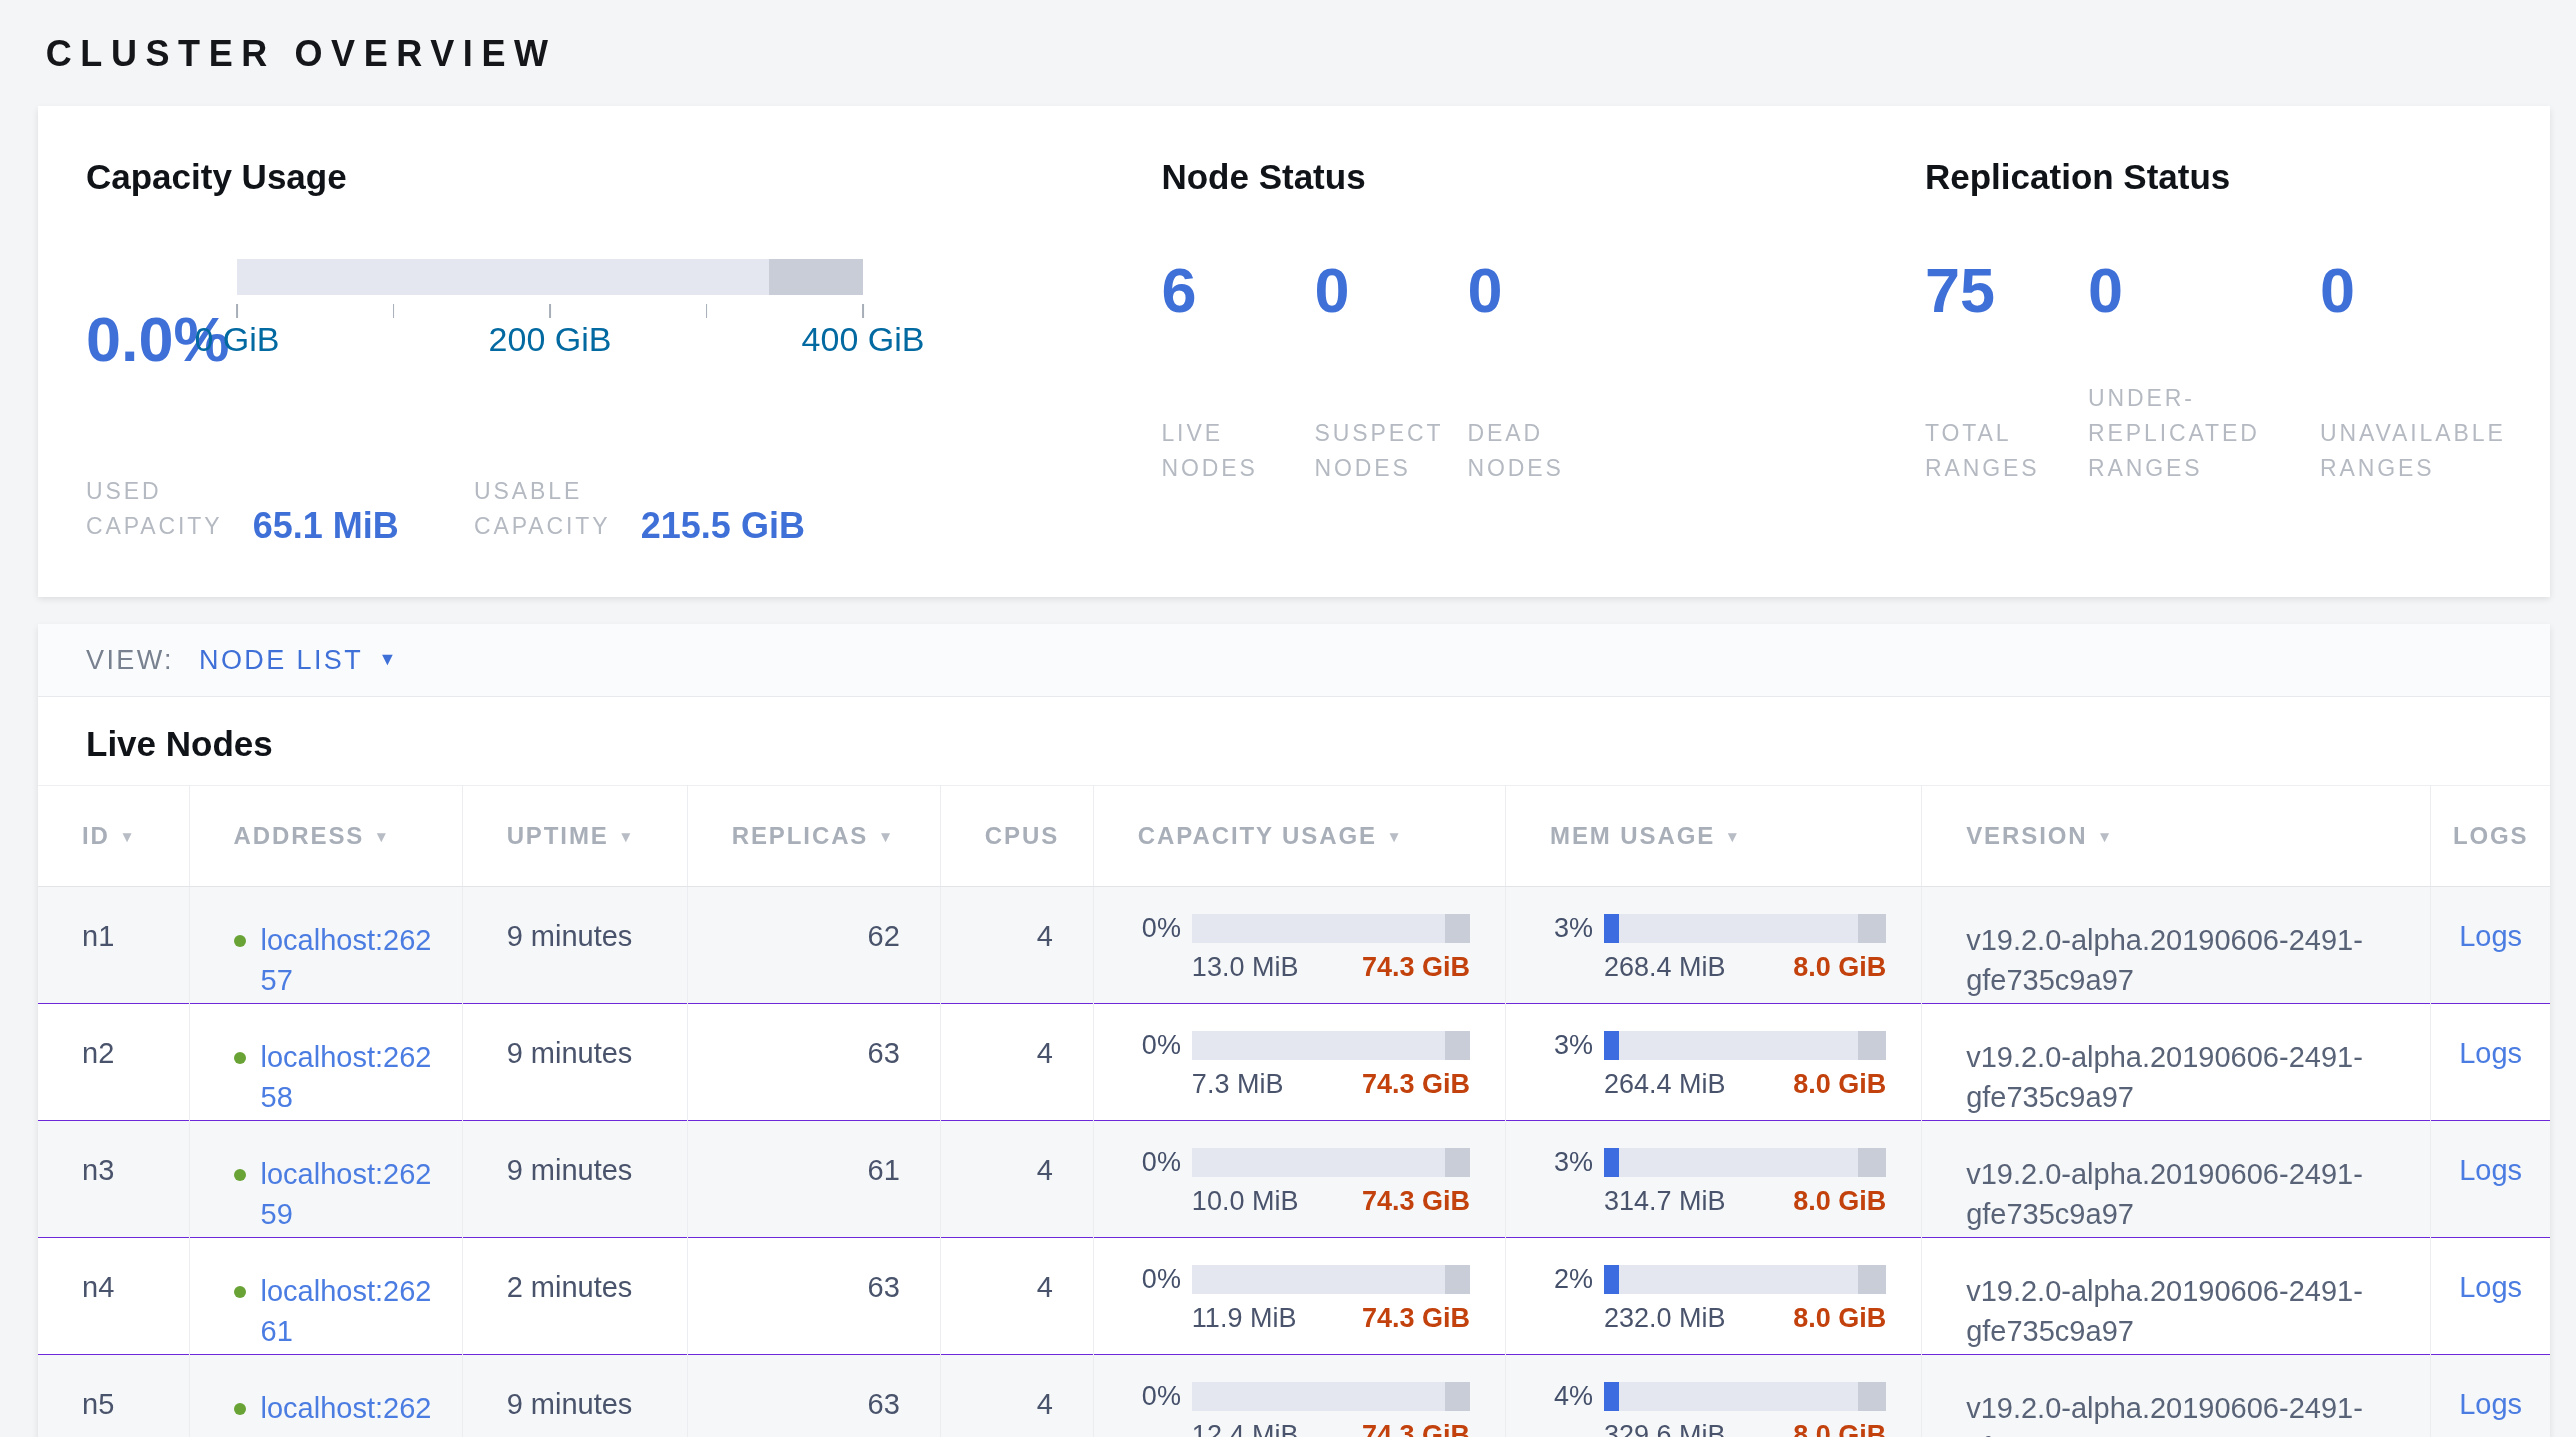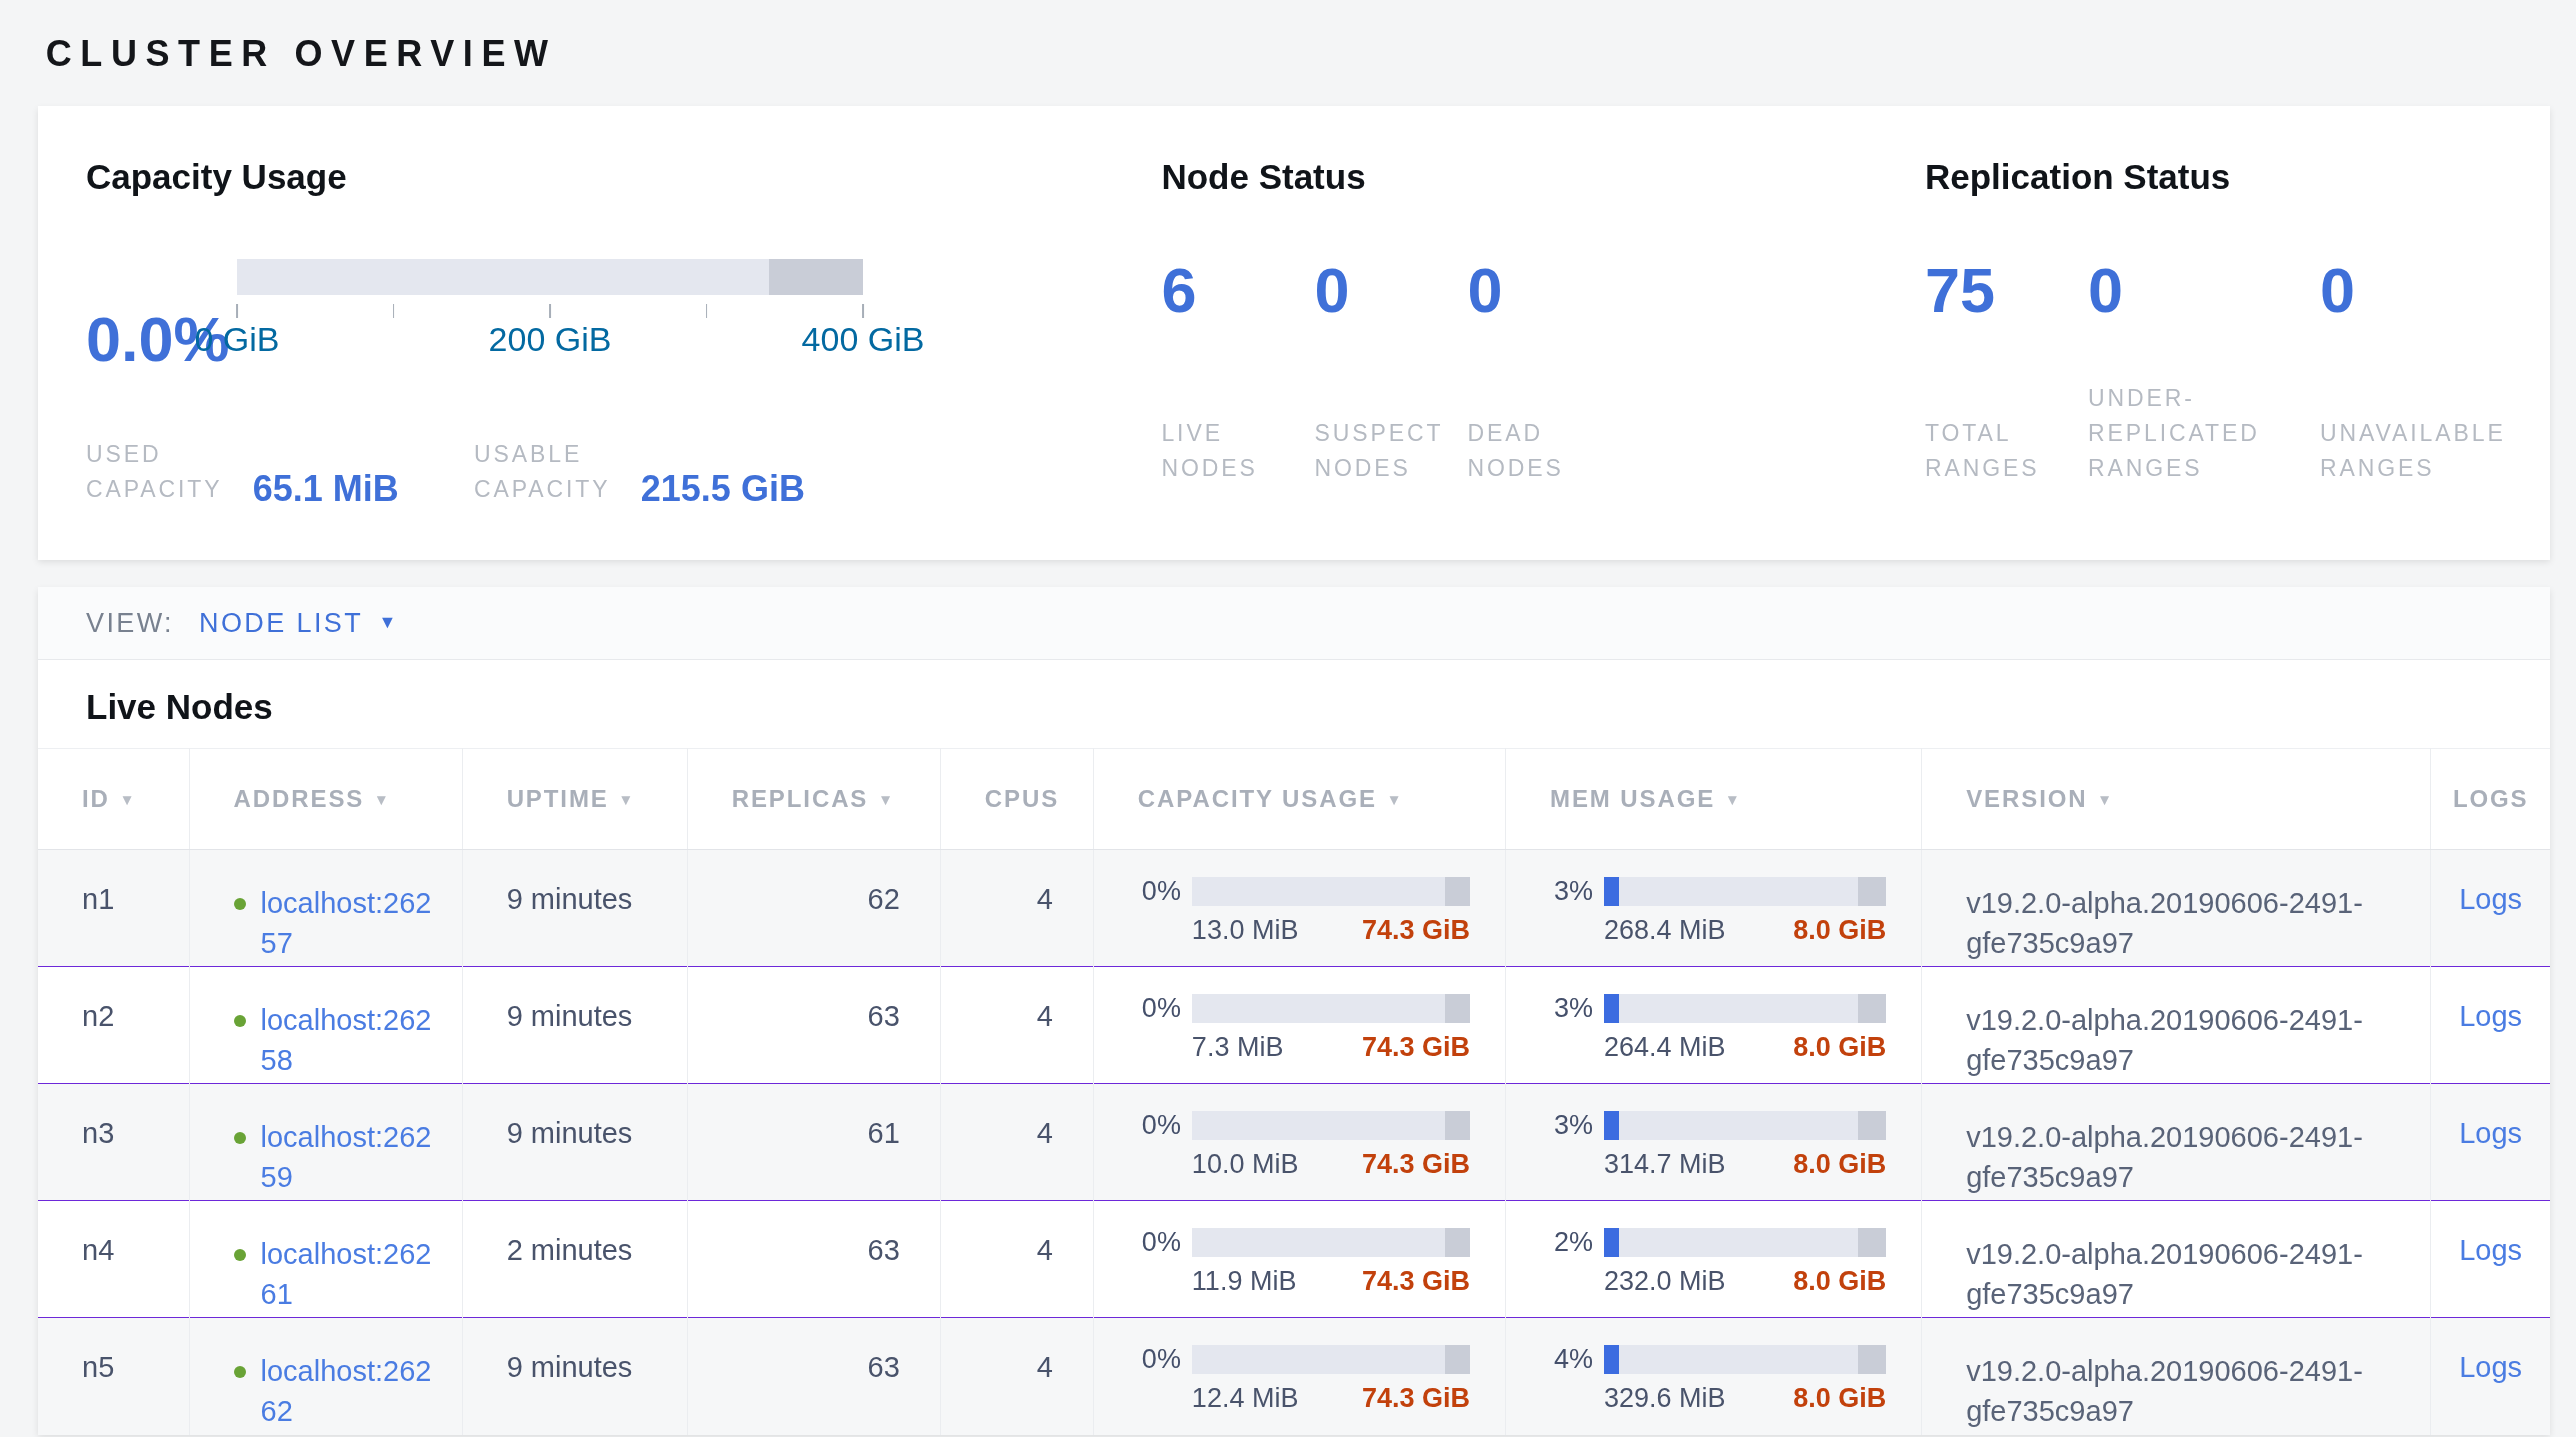--- a/index.html
+++ b/index.html
@@ -32,21 +32,21 @@
   .bar-col { width:626px; }
   .bar-track { position:relative; height:36px; background:#e4e7ef; overflow:hidden; }
   .bar-reserved { position:absolute; right:0; top:0; bottom:0; background:#c9cdd7; }
   .bar-fill { position:absolute; left:0; top:0; bottom:0; background:#3c6ce0; }
   .axis { position:relative; height:67px; margin-top:9.6px; }
   .tick { position:absolute; top:0; width:1.9px; height:13.4px; background:#a7aeb8; transform:translateX(-50%); }
   .axis-label {
     position:absolute; top:16px; transform:translateX(-50%);
     font-size:34px; color:#0369a1; white-space:nowrap;
   }
-  .cap-stats { display:flex; margin-top:66px; }
+  .cap-stats { display:flex; margin-top:103px; }
   .stat-inline { display:flex; align-items:flex-end; }
   .stat-inline.first { width:388px; }
   .stat-label {
     font-size:23px; letter-spacing:2.9px; color:#b5bac2; line-height:35px; font-weight:500;
   }
   .stat-inline .stat-label { width:161px; }
   .stat-value { font-size:36px; font-weight:600; color:var(--accent-blue); margin-left:5.8px; position:relative; top:2.9px; white-space:nowrap; }
   .stat-cols { display:flex; margin-top:61px; }
   .stat-col { position:relative; height:227px; }
   .stat-col .stat-label { position:absolute; bottom:0; left:0; }

